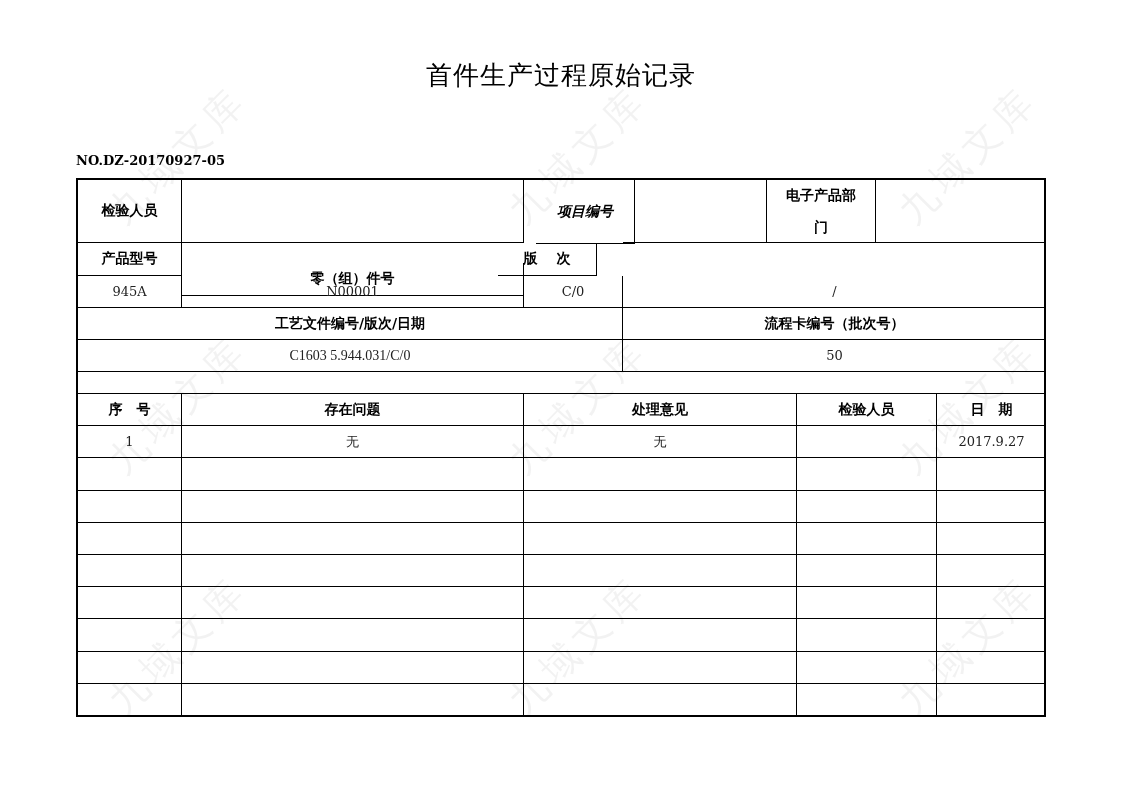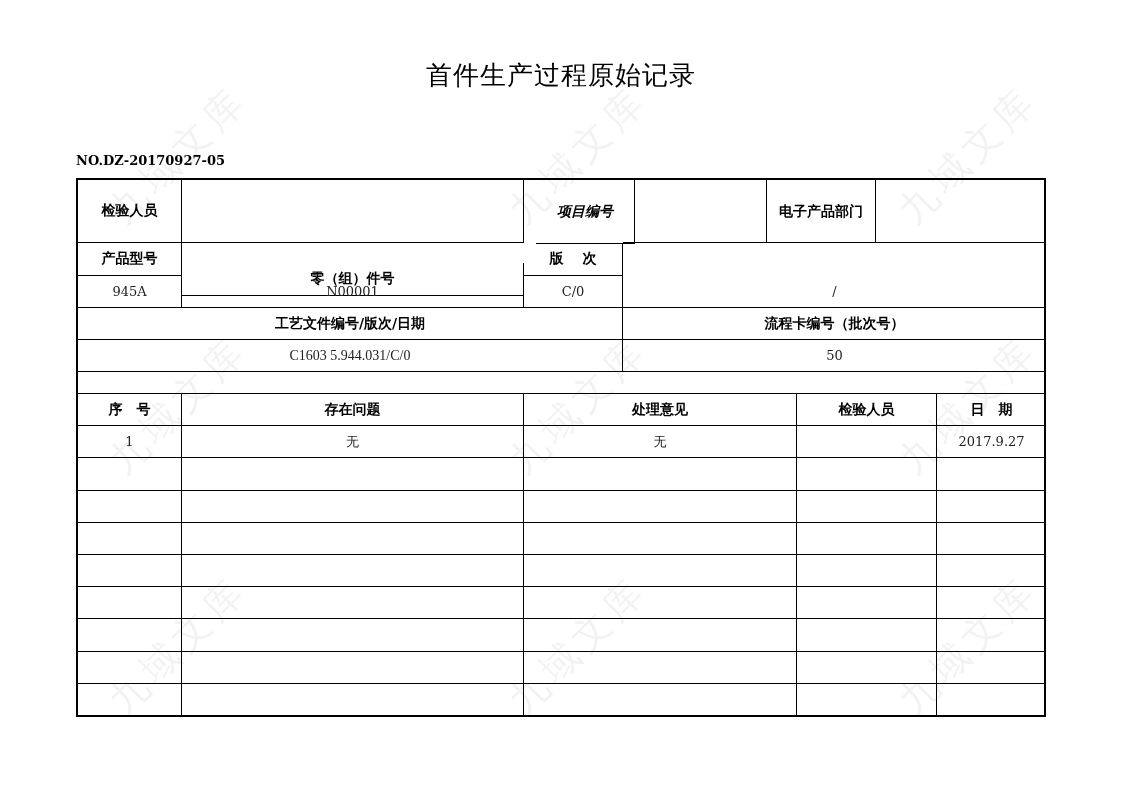--- a/index.html
+++ b/index.html
@@ -11,21 +11,21 @@
              font-family: "DejaVu Serif", serif; }
     .wm { position: absolute; font-family: "DejaVu Sans", sans-serif; font-size: 38px; color: rgba(0,0,0,0.05);
           transform: rotate(-45deg); white-space: nowrap; pointer-events: none; z-index: 5; letter-spacing: 6px; }
     .sheet { position: absolute; left: 76px; top: 178px; width: 970px; height: 539px;
              border: 2px solid #000; box-sizing: border-box; }
     .cell { position: absolute; box-sizing: border-box; border-right: 1px solid #000; border-bottom: 1px solid #000;
             display: flex; align-items: center; justify-content: center; text-align: center; font-size: 14px; }
     .hd { font-weight: bold; font-family: "DejaVu Sans", sans-serif; font-size: 14px; }
     .val { font-family: "DejaVu Serif", serif; font-size: 13px; color: #222; }
     .nr { border-right: none; }
-    .stack { flex-direction: row; line-height: 32px; }
+    .stack { flex-direction: column; line-height: 32px; }
   </style>
 </head>
 <body>
 
 <div class="title">首件生产过程原始记录</div>
 <div class="docno">NO.DZ-20170927-05</div>
 
 <div class="wm" style="left:90px;top:130px;">九域文库</div>
 <div class="wm" style="left:490px;top:130px;">九域文库</div>
 <div class="wm" style="left:880px;top:130px;">九域文库</div>
@@ -43,21 +43,21 @@
   <div class="cell hd" style="left:458px;top:0;width:99px;height:64px;font-style:italic;">项目编号</div>
   <div class="cell val" style="left:545px;top:0;width:144px;height:63px;"></div>
   <div class="cell hd stack" style="left:689px;top:0;width:109px;height:63px;">
     <span>电子产品部</span>
     <span>门</span>
   </div>
   <div class="cell val nr" style="left:798px;top:0;width:170px;height:63px;"></div>
 
   <div class="cell hd" style="left:0;top:63px;width:104px;height:33px;">产品型号</div>
   <div class="cell hd" style="left:104px;top:63px;width:342px;height:33px;margin-top:20px;">零（组）件号</div>
-  <div class="cell hd" style="left:446px;top:63px;width:99px;height:33px;">版　 次</div>
+  <div class="cell hd" style="left:420px;top:63px;width:99px;height:33px;">版　 次</div>
 
   <div class="cell val" style="left:0;top:96px;width:104px;height:32px;">945A</div>
   <div class="cell val" style="left:104px;top:96px;width:342px;height:32px;">N00001</div>
   <div class="cell val" style="left:446px;top:96px;width:99px;height:32px;">C/0</div>
   <div class="cell val nr" style="left:545px;top:96px;width:423px;height:32px;">/</div>
 
   <div class="cell hd" style="left:0;top:128px;width:545px;height:32px;">工艺文件编号/版次/日期</div>
   <div class="cell hd nr" style="left:545px;top:128px;width:423px;height:32px;">流程卡编号（批次号）</div>
 
   <div class="cell val" style="left:0;top:160px;width:545px;height:32px;font-family:'Liberation Serif',serif;font-size:14px;">C1603 5.944.031/C/0</div>

